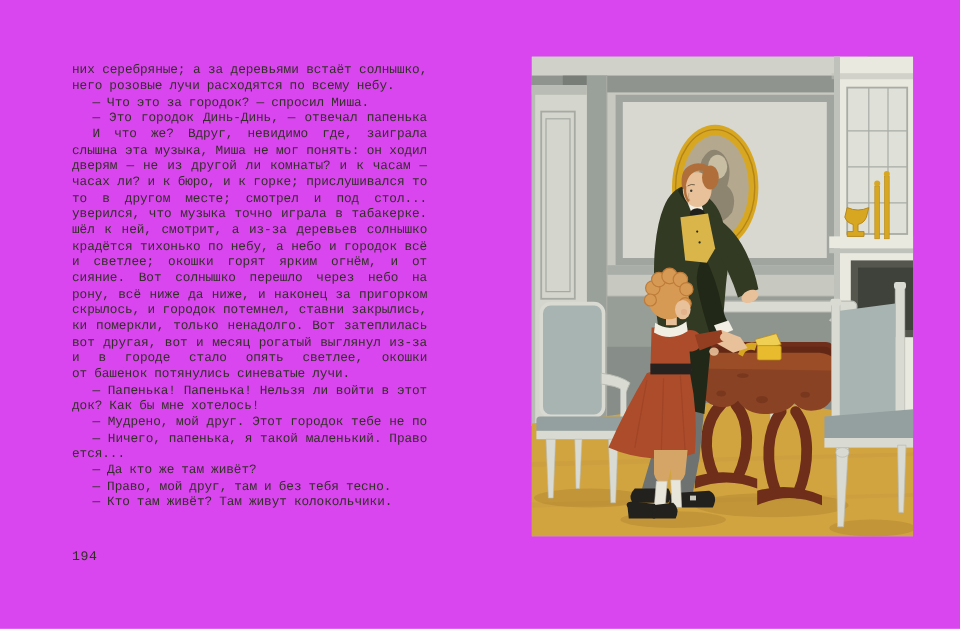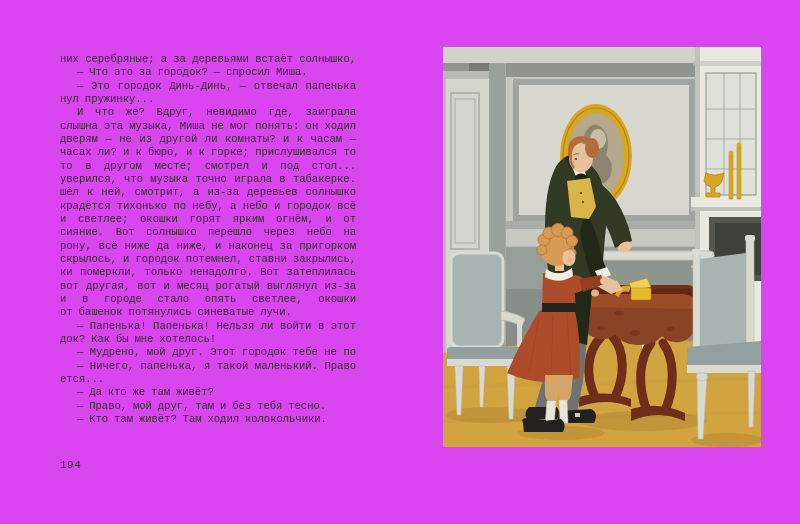--- a/index.html
+++ b/index.html
@@ -20,23 +20,23 @@
   .illustration svg{display:block;width:318px;height:400px;}
 </style>
 </head>
 <body>
 
 <div class="spread">
 
   <section class="page-left">
     <div class="text-block">
         <div class="line">них серебряные; а за деревьями встаёт солнышко, и от</div>
+        <div class="line end">него розовые лучи расходятся по всему небу.</div>
         <div class="line indent end">— Что это за городок? — спросил Миша.</div>
         <div class="line indent">— Это городок Динь-Динь, — отвечал папенька и тро-</div>
-        <div class="line end">нул пружинку...</div>
         <div class="line indent">И что же? Вдруг, невидимо где, заиграла музыка. Право</div>
         <div class="line">слышна эта музыка, Миша не мог понять: он ходил и к</div>
         <div class="line">дверям — не из другой ли комнаты? и к часам — не в</div>
         <div class="line">часах ли? и к бюро, и к горке; прислушивался то в том,</div>
         <div class="line">то в другом месте; смотрел и под стол... Наконец Миша</div>
         <div class="line">уверился, что музыка точно играла в табакерке. Он подо-</div>
         <div class="line">шёл к ней, смотрит, а из-за деревьев солнышко выходит,</div>
         <div class="line">крадётся тихонько по небу, а небо и городок всё светлее</div>
         <div class="line">и светлее; окошки горят ярким огнём, и от башенок будто</div>
         <div class="line">сияние. Вот солнышко перешло через небо на другую сто-</div>
@@ -46,21 +46,21 @@
         <div class="line">вот другая, вот и месяц рогатый выглянул из-за деревьев,</div>
         <div class="line">и в городе стало опять светлее, окошки засеребрились, и</div>
         <div class="line end">от башенок потянулись синеватые лучи.</div>
         <div class="line indent">— Папенька! Папенька! Нельзя ли войти в этот горо-</div>
         <div class="line end">док? Как бы мне хотелось!</div>
         <div class="line indent end">— Мудрено, мой друг. Этот городок тебе не по росту.</div>
         <div class="line indent">— Ничего, папенька, я такой маленький. Право пусти-</div>
         <div class="line end">ется...</div>
         <div class="line indent end">— Да кто же там живёт?</div>
         <div class="line indent end">— Право, мой друг, там и без тебя тесно.</div>
-        <div class="line indent end">— Кто там живёт? Там ходил колокольчики.</div>
+        <div class="line indent end">— Кто там живёт? Там живут колокольчики.</div>
       </div>
     <div class="page-number">194</div>
   </section>
 
   <section class="page-right">
     <figure class="illustration">
       <svg viewBox="0 0 318 400" xmlns="http://www.w3.org/2000/svg">
 
         <g>
           <rect x="0" y="0" width="318" height="400" fill="var(--wall)"></rect>

